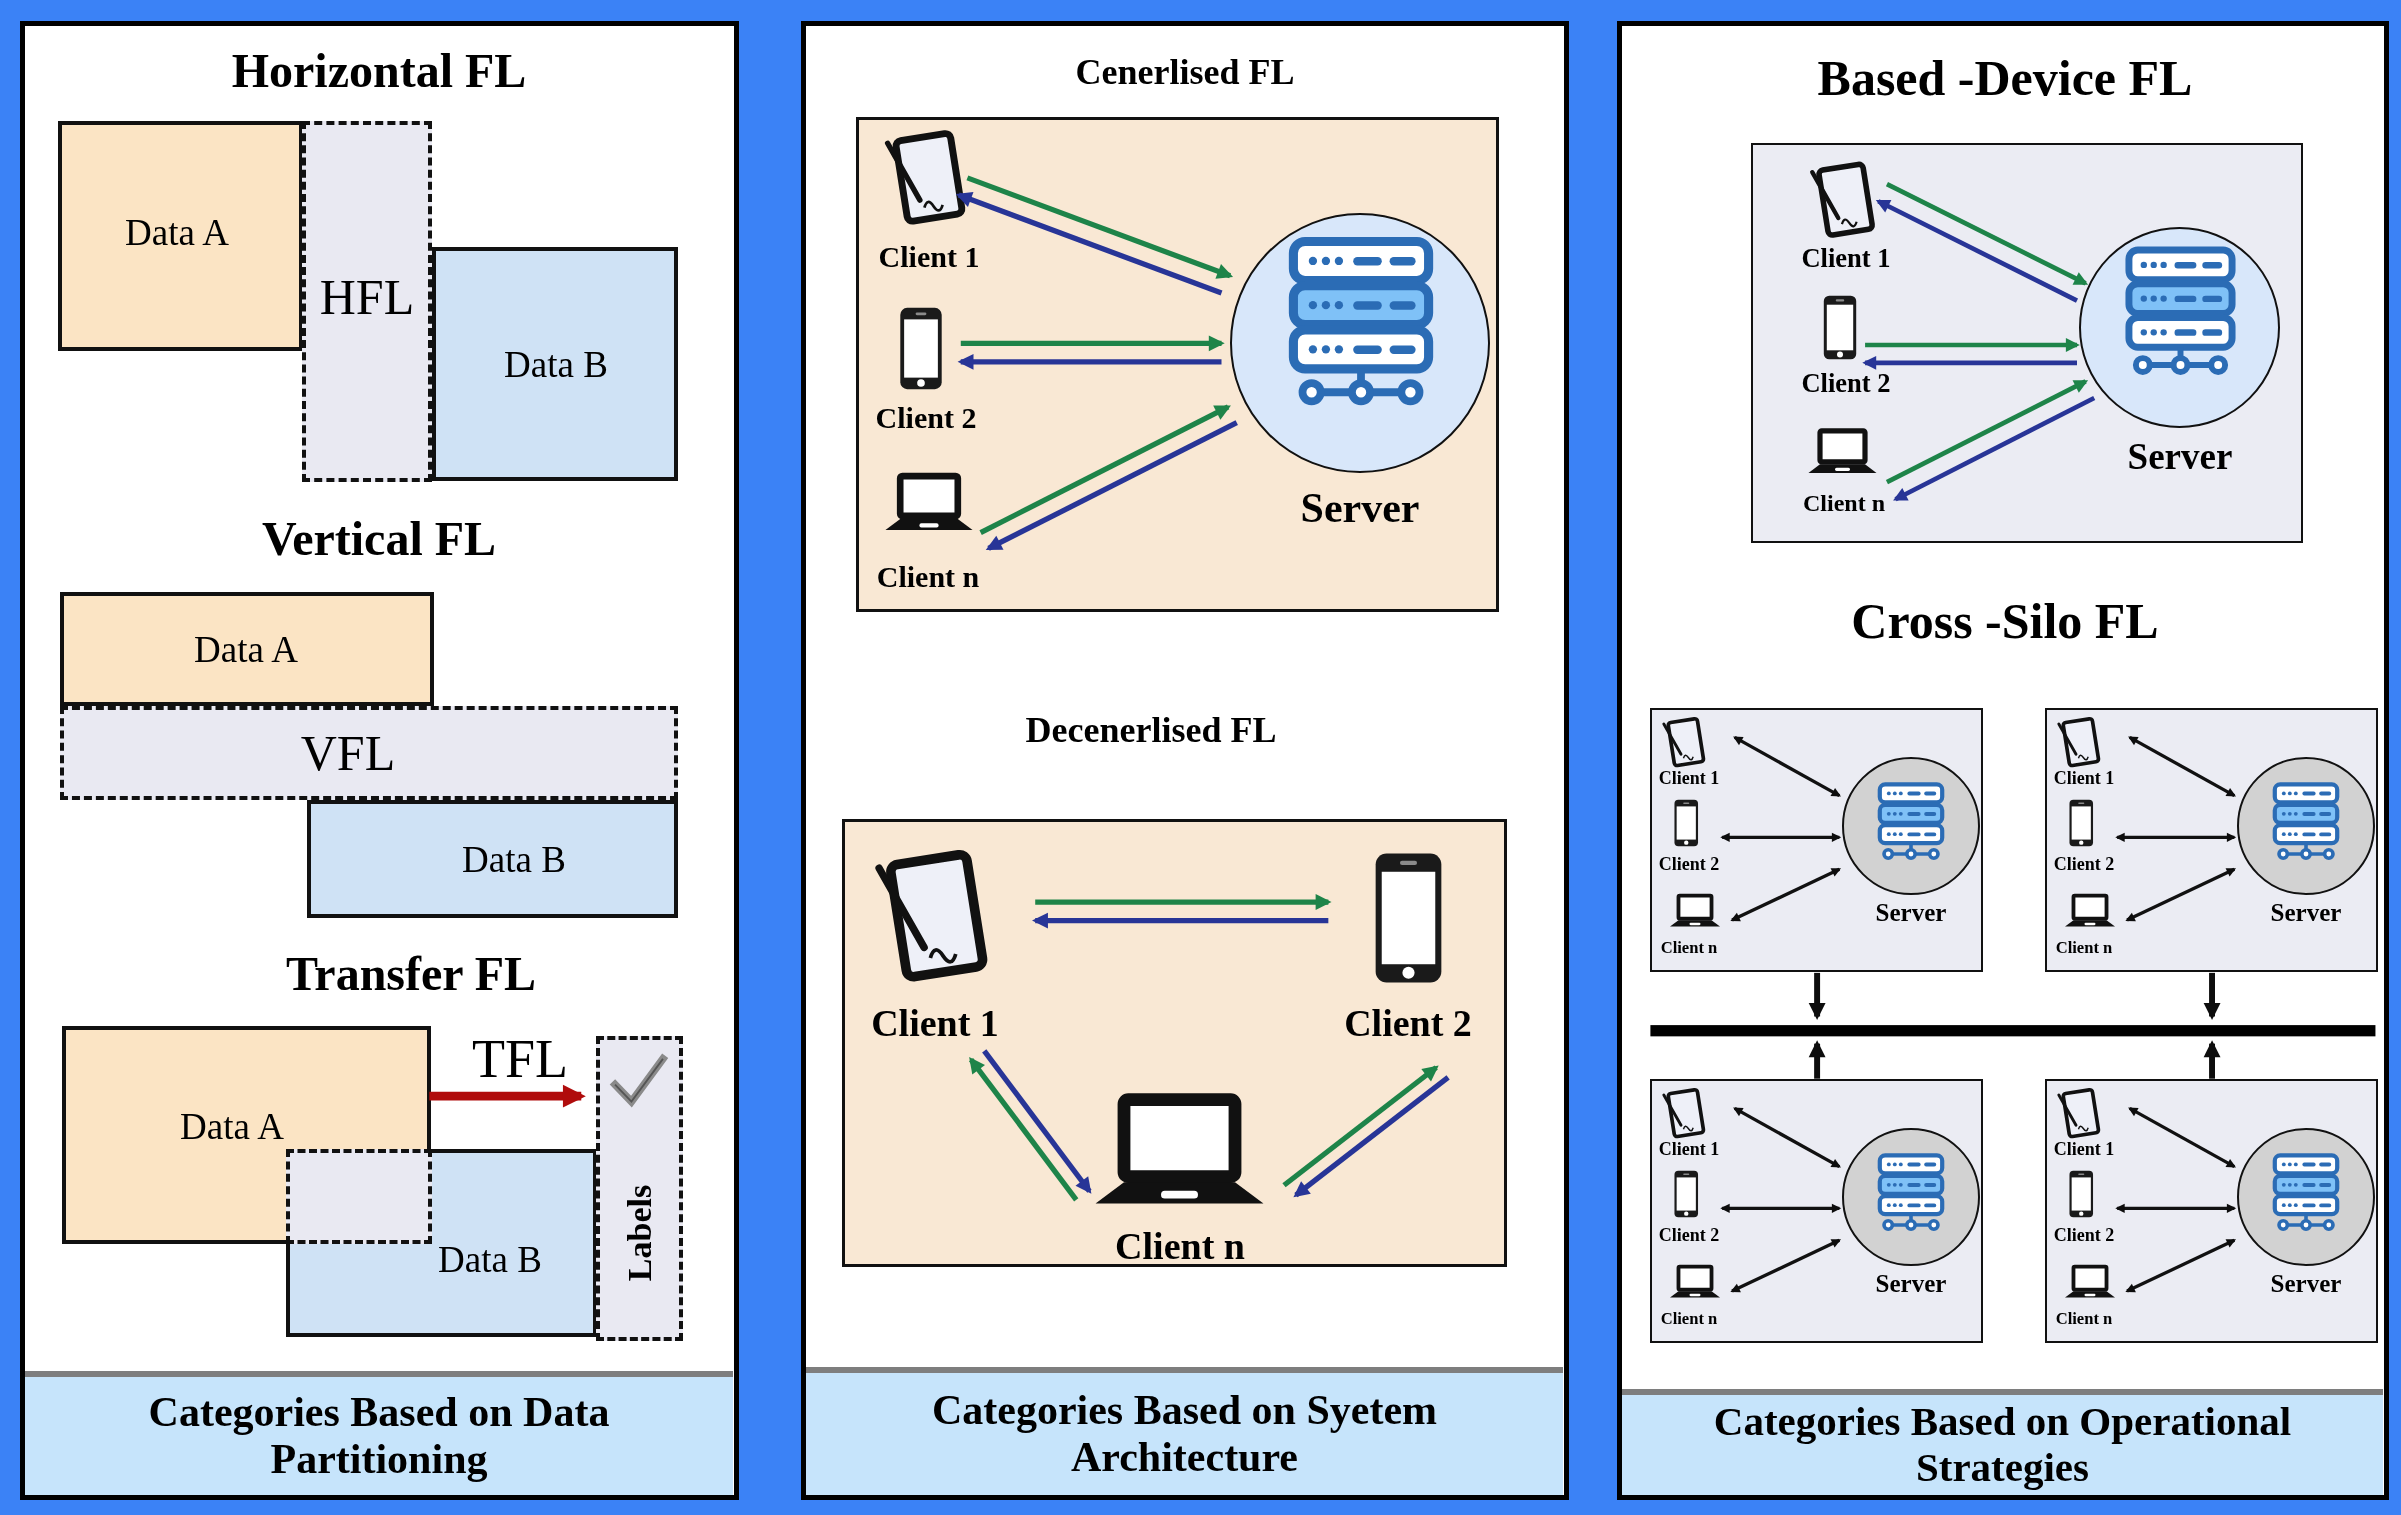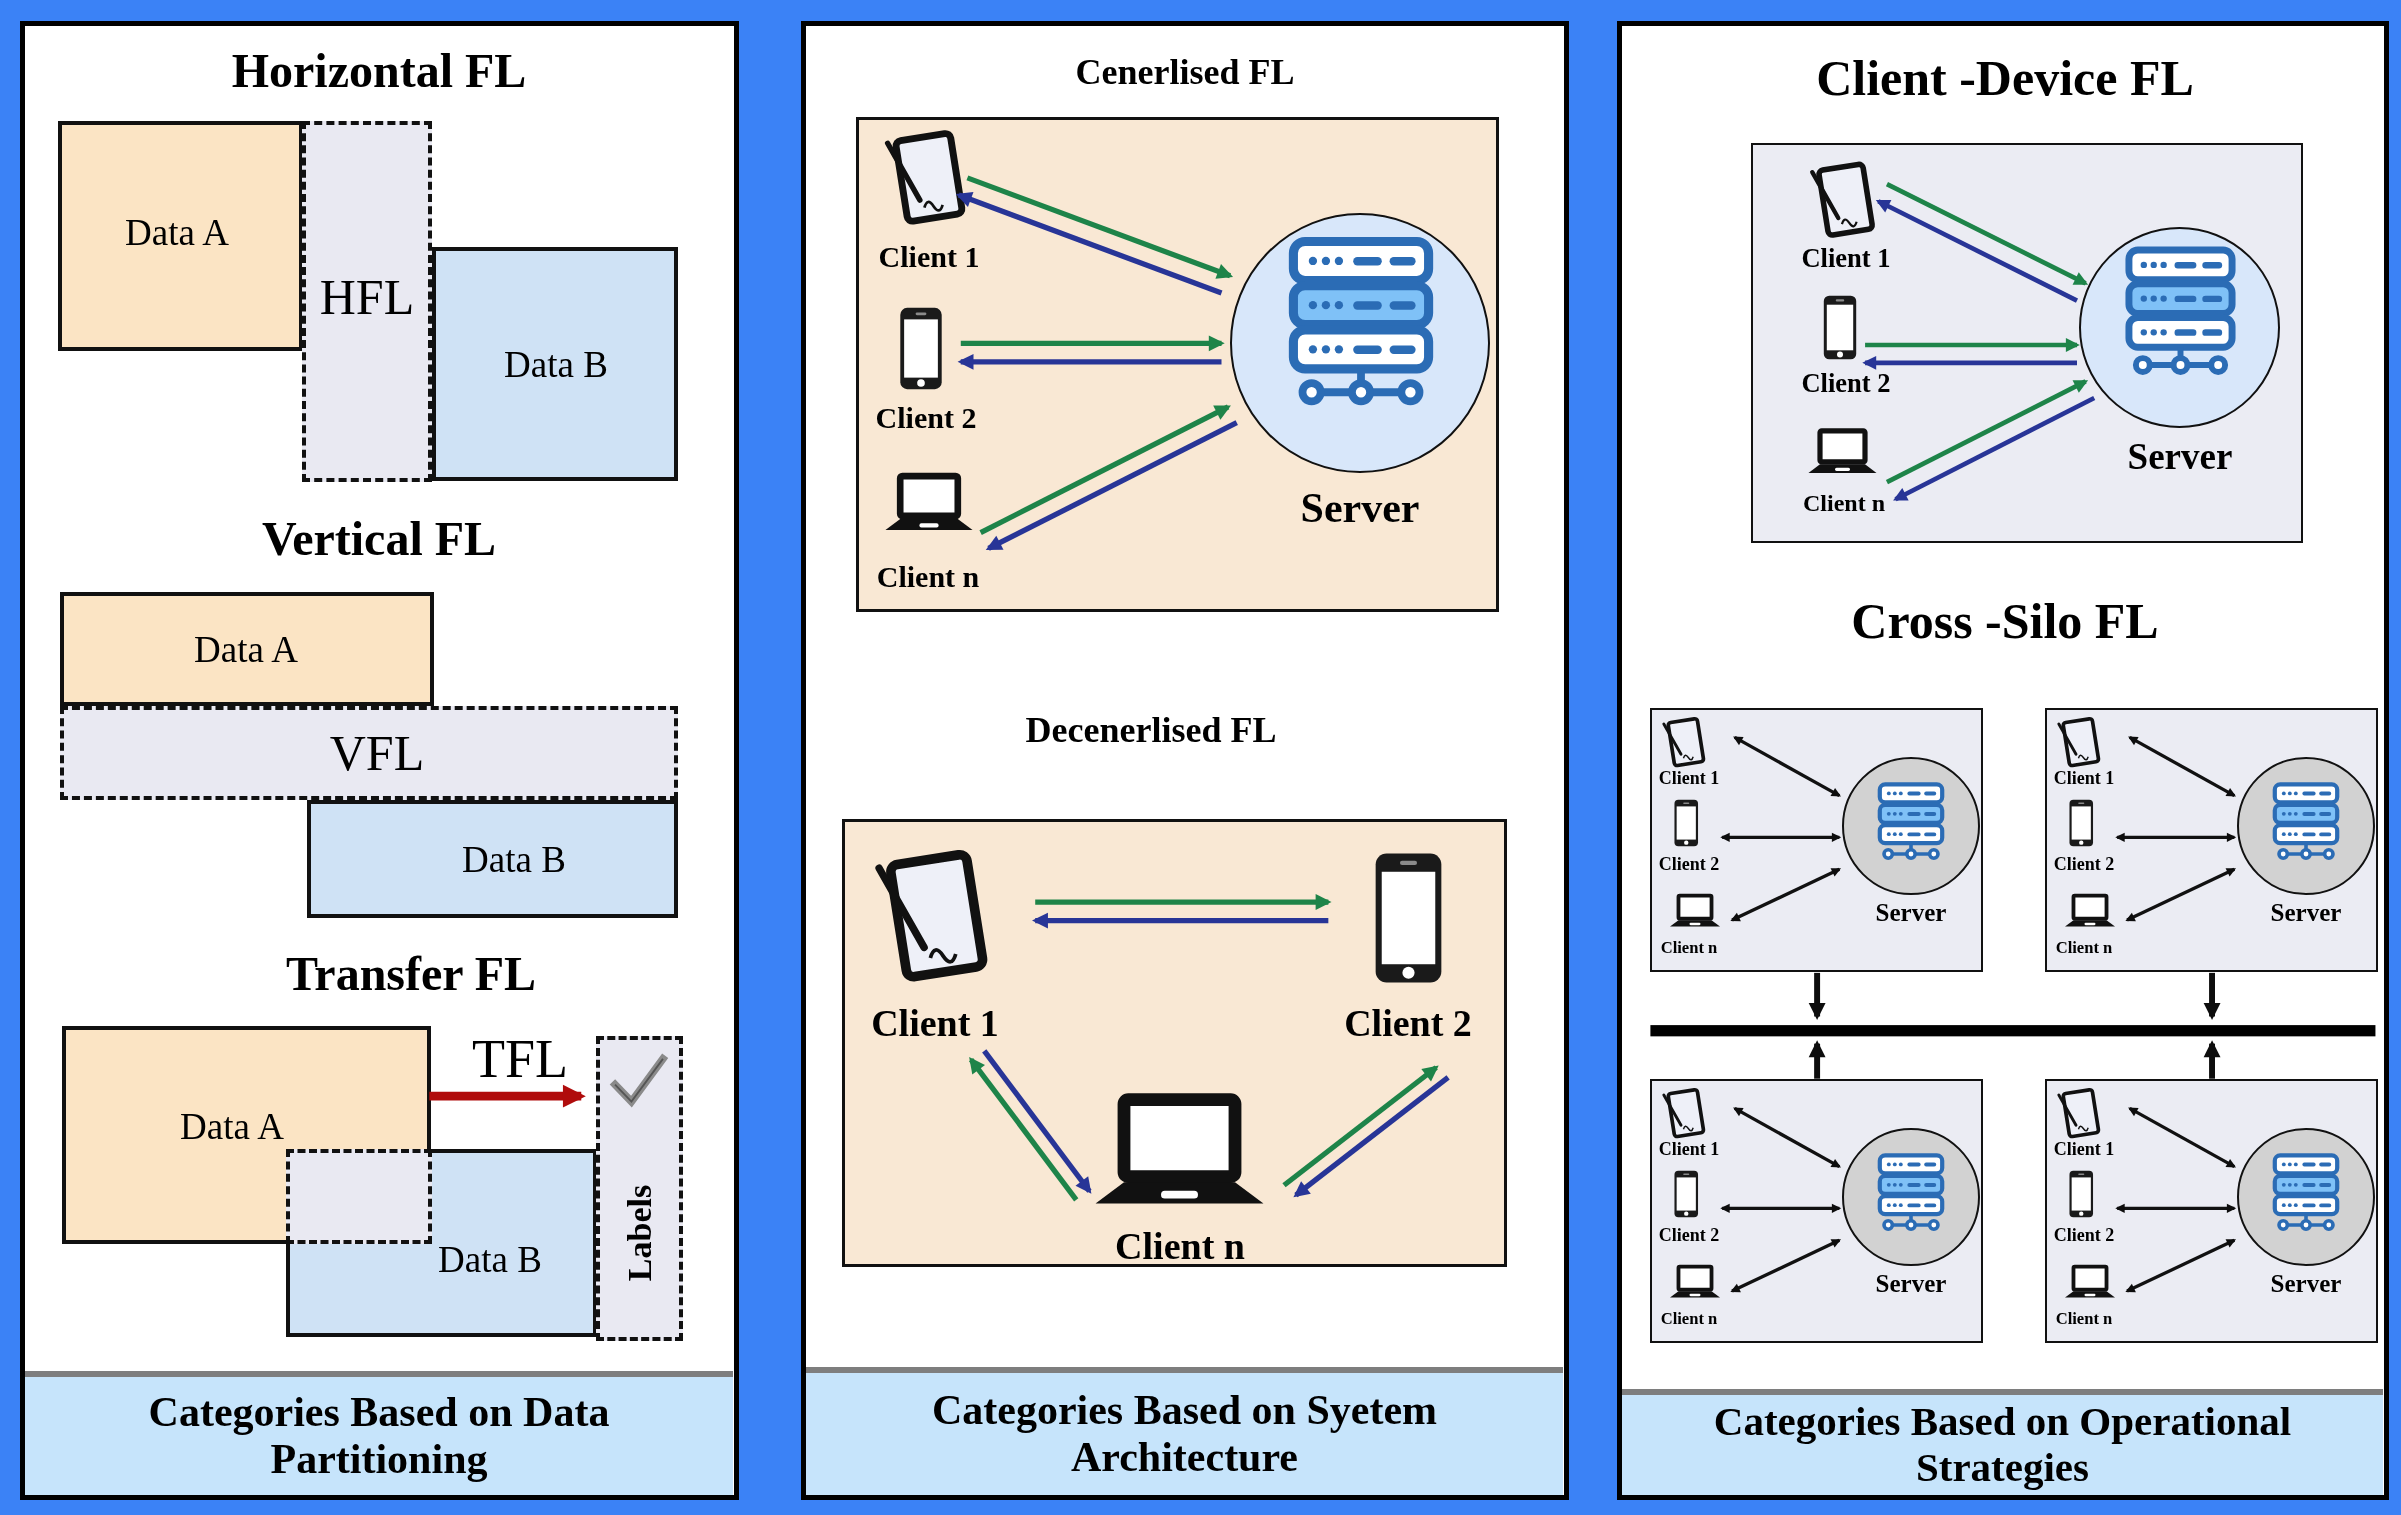--- a/index.html
+++ b/index.html
@@ -112,21 +112,21 @@
   <div class="bx blue" style="left:432px;top:247px;width:246px;height:234px;"></div>
   <div class="c s56" style="left:177px;top:232px;">Data A</div>
   <div class="c s76" style="left:367px;top:297px;">HFL</div>
   <div class="c s56" style="left:556px;top:364px;">Data B</div>
 
   <div class="c b s72" style="left:379px;top:538px;">Vertical FL</div>
   <div class="bx peach" style="left:60px;top:592px;width:374px;height:114px;"></div>
   <div class="dashed" style="left:60px;top:706px;width:618px;height:94px;"></div>
   <div class="bx blue" style="left:307px;top:800px;width:371px;height:118px;"></div>
   <div class="c s56" style="left:246px;top:649px;">Data A</div>
-  <div class="c s76" style="left:377px;top:753px;">VFL</div>
+  <div class="c s76" style="left:348px;top:753px;">VFL</div>
   <div class="c s56" style="left:514px;top:859px;">Data B</div>
 
   <div class="c b s72" style="left:379px;top:973px;margin-left:32px;">Transfer FL</div>
   <div class="bx blue" style="left:286px;top:1149px;width:311px;height:188px;"></div>
   <div class="bx peach" style="left:62px;top:1026px;width:369px;height:218px;"></div>
   <div class="dashed" style="left:286px;top:1149px;width:146px;height:95px;"></div>
   <div class="c s56" style="left:232px;top:1126px;">Data A</div>
   <div class="c s82" style="left:507px;top:1059px;margin-left:13px;">TFL</div>
   <div class="c s56" style="left:490px;top:1259px;">Data B</div>
   <svg class="p" style="left:424px;top:1059px;width:185px;height:73px;" viewBox="0 0 280 110">
@@ -195,21 +195,21 @@
     <line class="lg" x1="668" y1="553" x2="898" y2="375" marker-end="url(#m-g)"></line>
     <line class="lb" x1="916" y1="390" x2="686" y2="568" marker-end="url(#m-b)"></line>
   </svg>
 
   <div class="banner s64" style="left:806px;top:1367px;width:757px;height:128px;">
     <div style="max-width:649px;">Categories Based on Syetem Architecture</div>
   </div>
 
   <div class="panel" style="left:1617px;top:21px;width:772px;height:1479px;"></div>
 
-  <div class="c b s76" style="left:2005px;top:78px;">Client -Device FL</div>
+  <div class="c b s76" style="left:2005px;top:78px;">Based -Device FL</div>
   <div class="bx4 silobg" style="left:1751px;top:143px;width:552px;height:400px;"></div>
   <div class="circle" style="left:2079px;top:227px;width:201px;height:201px;background:#d8e7fa;"></div>
   <svg class="p" style="left:2121px;top:246px;width:119px;height:134px;" viewBox="0 0 120 135">
       <use href="#ico-server"></use>
     </svg>
   <div class="c b s56" style="left:2180px;top:456px;">Server</div>
   <svg class="p" style="left:1811px;top:162px;width:62px;height:78px;" viewBox="0 0 100 125">
       <use href="#ico-tablet"></use>
     </svg>
   <div class="c b s40" style="left:1846px;top:258px;">Client 1</div>

